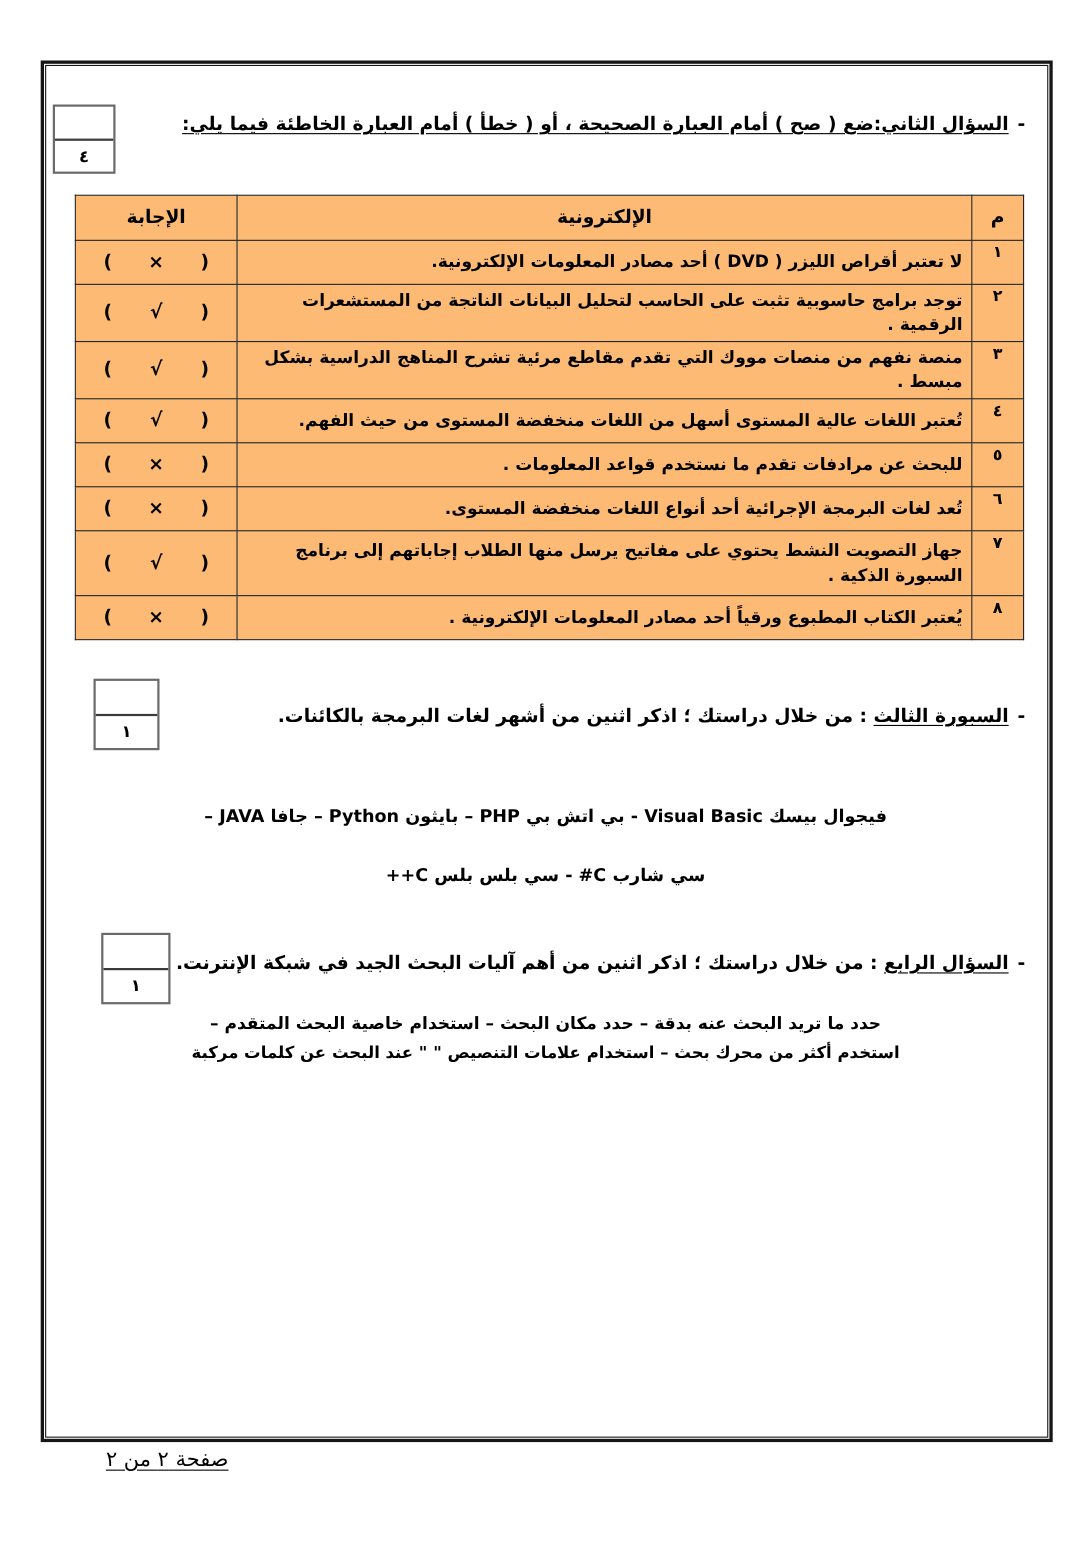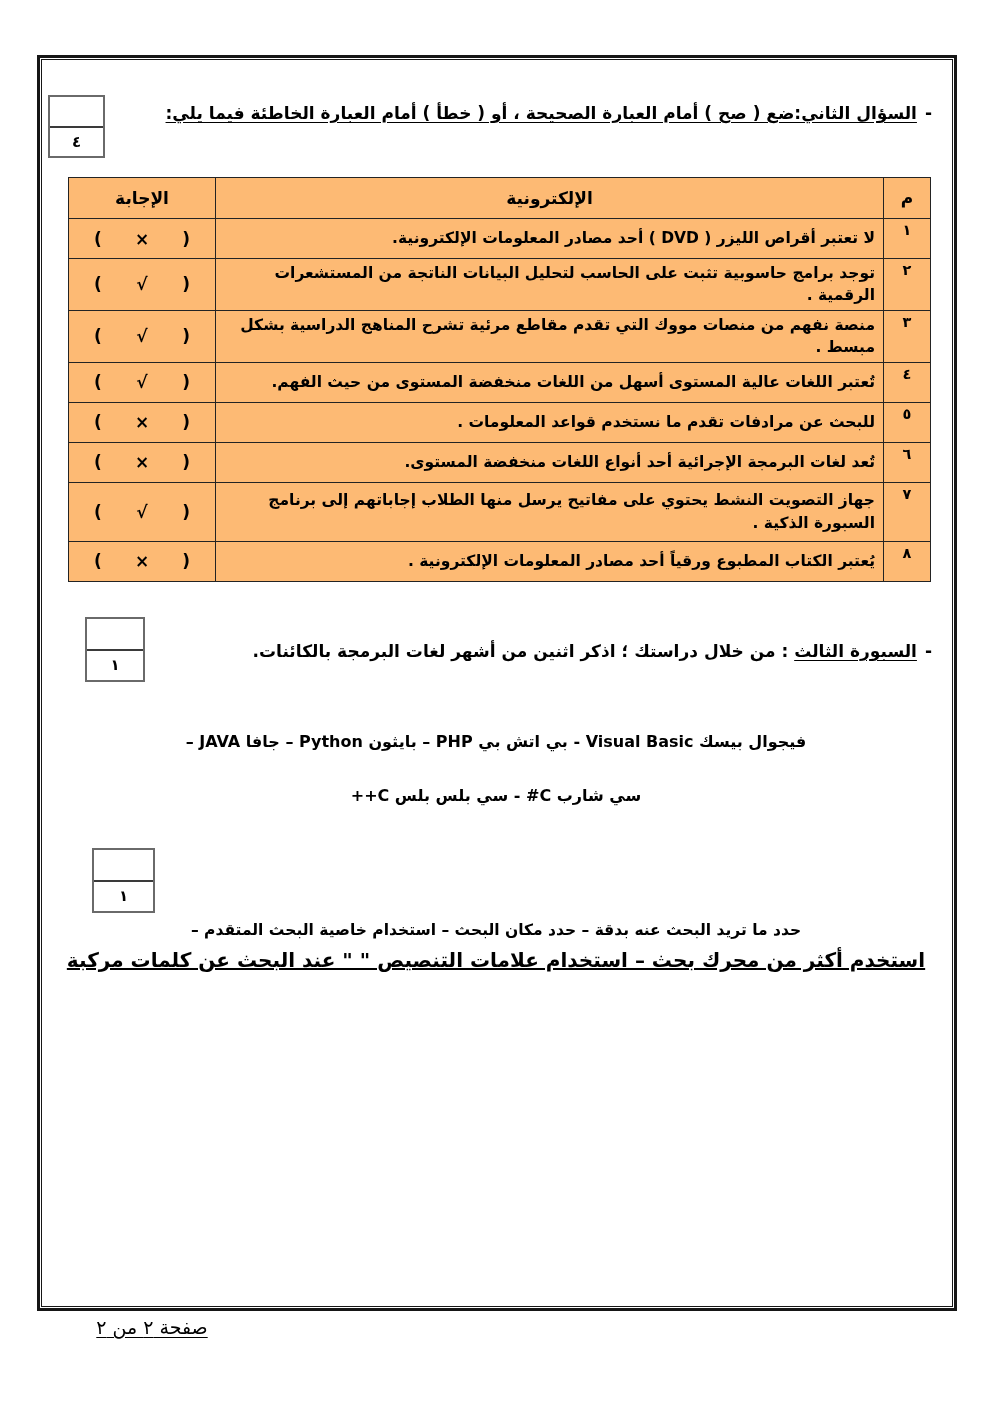--- a/index.html
+++ b/index.html
@@ -162,19 +162,22 @@
   </div>
 
   <div class="centerline" style="top:732px;">فيجوال بيسك  Visual Basic - بي اتش بي PHP – بايثون Python – جافا JAVA –</div>
   <div class="centerline" style="top:786px;">سي شارب C# - سي بلس بلس C++</div>
 
   <div class="scorebox" style="left:92px; top:848px; width:63px; height:65px;">
     <div class="cell-top"></div>
     <div class="cell-bottom">١</div>
   </div>
 
+  <div class="qtitle" style="top:866px; right:60px;">
+    <span class="dash">-</span><span class="u">السؤال الرابع</span><span> : من خلال دراستك ؛ اذكر اثنين من أهم آليات البحث الجيد في شبكة الإنترنت.</span>
+  </div>
 
   <div class="centerline" style="top:921px; font-size:15.5px;">حدد ما تريد البحث عنه بدقة – حدد مكان البحث – استخدام خاصية البحث المتقدم –</div>
-  <div class="centerline" style="top:948px; font-size:20px;text-decoration:underline;">استخدم أكثر من محرك بحث – استخدام علامات التنصيص " " عند البحث عن كلمات مركبة</div>
+  <div class="centerline" style="top:948px; font-size:15px;">استخدم أكثر من محرك بحث – استخدام علامات التنصيص " " عند البحث عن كلمات مركبة</div>
 
   <div class="footer">صفحة ٢ من ٢</div>
 
 </div>
 
 </body></html>

